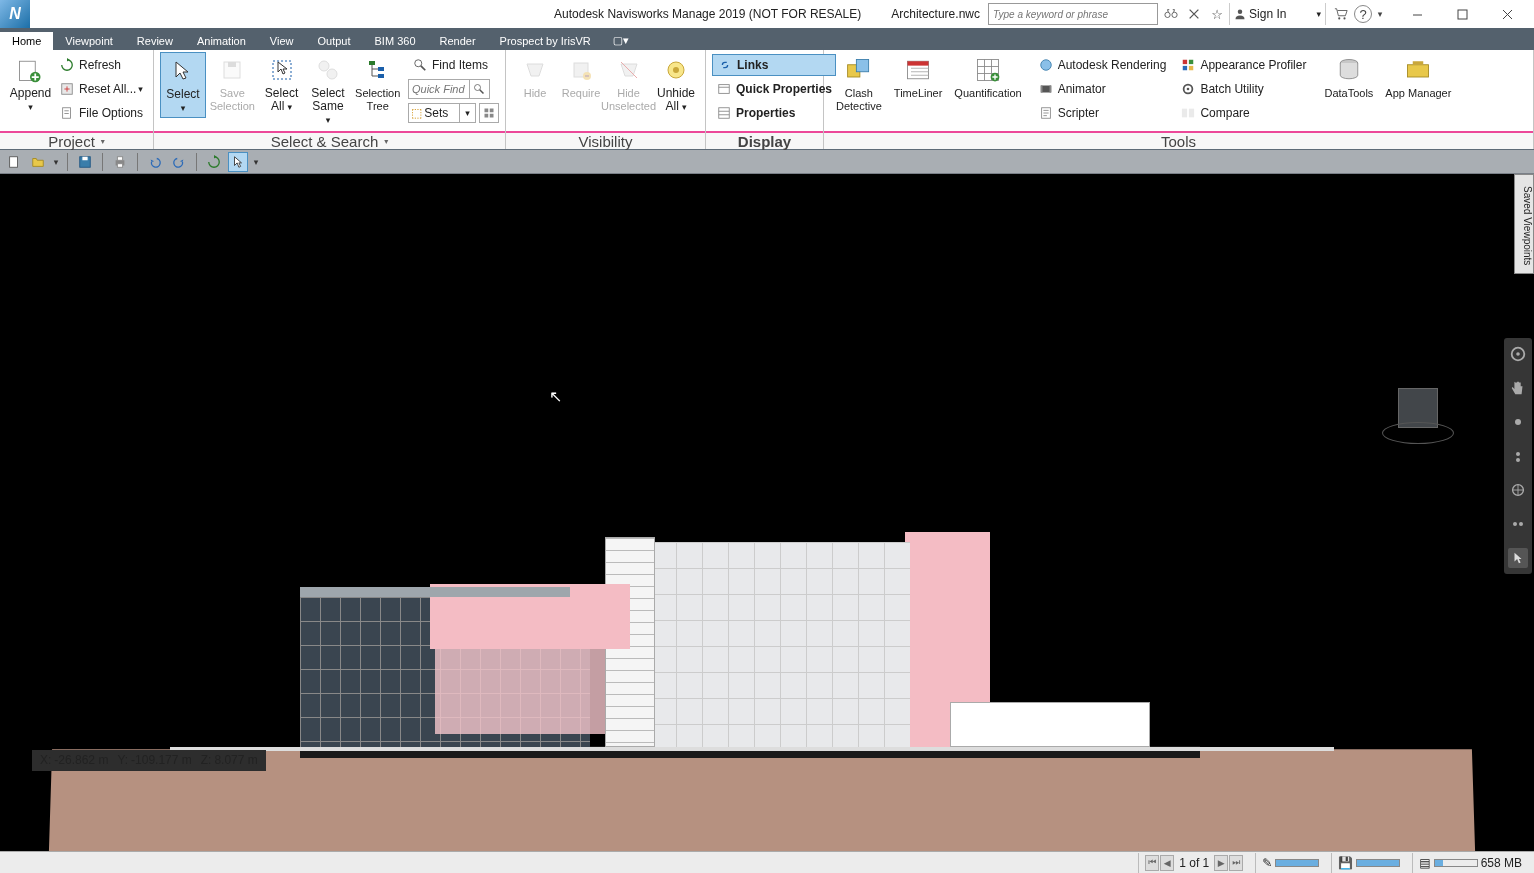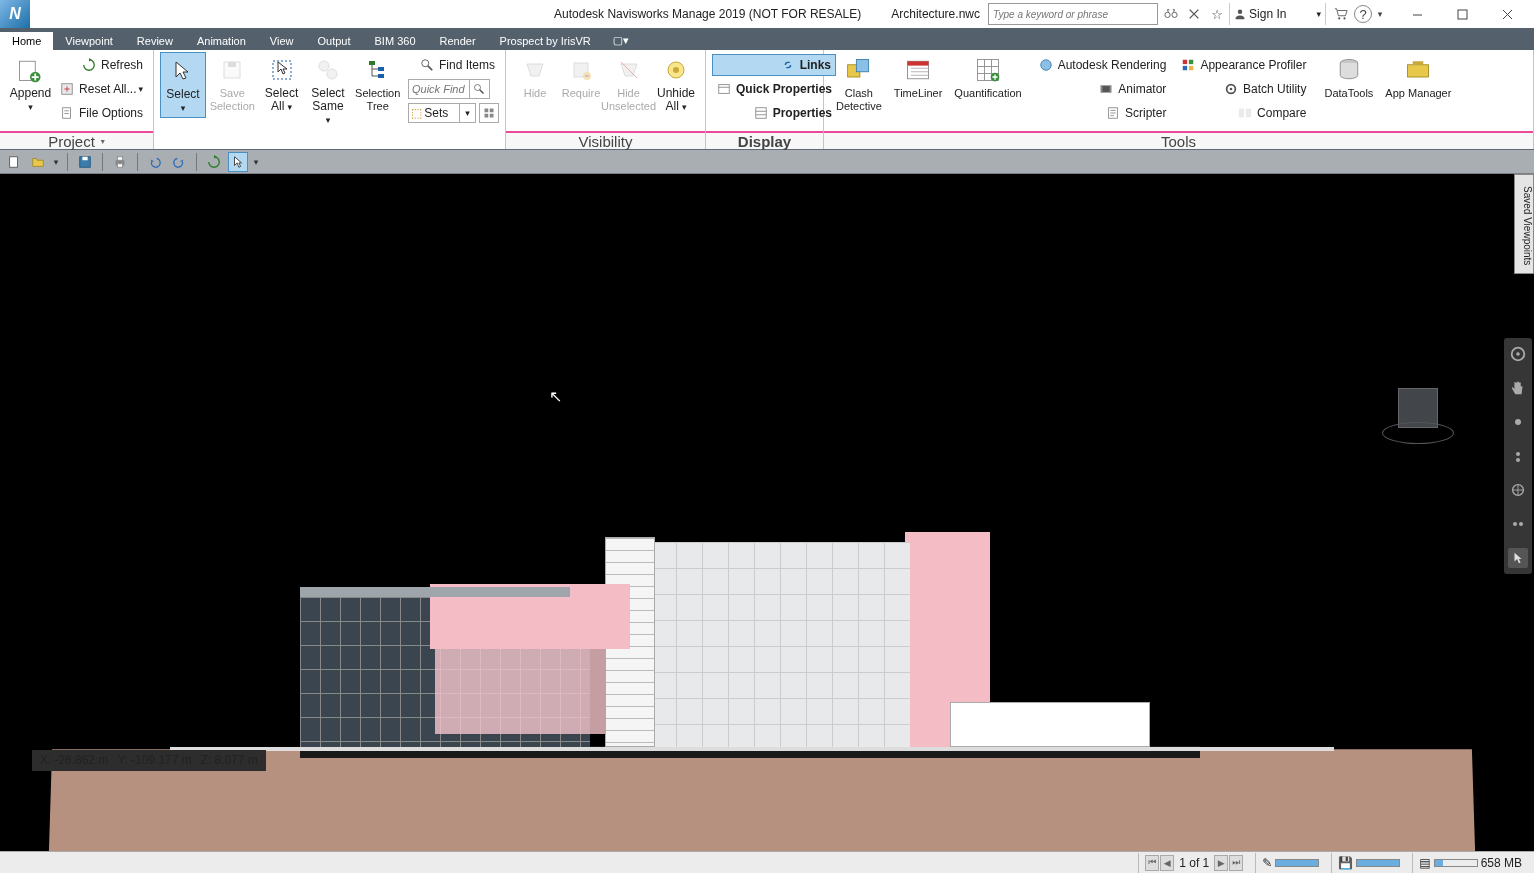--- a/index.html
+++ b/index.html
@@ -29,21 +29,21 @@
   .panel { border-right:1px solid #c4c4c4; display:flex; flex-direction:column; }
   .panel-body { flex:1; display:flex; align-items:flex-start; padding:2px 6px 0 6px; }
   .panel-label { height:18px; text-align:center; font-size:15px; color:#444; background:#f7f7f7; border-top:2px solid #ec4899; display:flex; align-items:center; justify-content:center; gap:4px;}
   .big-btn { display:flex; flex-direction:column; align-items:center; justify-content:space-between; padding:2px 6px; cursor:pointer; min-width:46px;}
   .big-btn .ico { width:32px; height:32px; display:flex; align-items:center; justify-content:center; margin-bottom:1px;}
   .big-btn .lbl { font-size:11px; text-align:center; line-height:13px; }
   .big-btn.disabled .lbl { color:#aaa; }
   .big-btn.disabled .ico { opacity:0.4;}
   .big-btn.active { background:#b3d8f2; border:1px solid #4a90c2;}
   .small-stack { display:flex; flex-direction:column; justify-content:flex-start; gap:2px; padding-top:2px;}
-  .small-btn { display:flex; align-items:center; height:22px; padding:0 4px; cursor:pointer; font-size:11px; white-space:nowrap;justify-content:flex-end;}
+  .small-btn { display:flex; align-items:center; height:22px; padding:0 4px; cursor:pointer; font-size:11px; white-space:nowrap;}
   .small-btn.active { background:#b3d8f2; border:1px solid #4a90c2;}
   .small-btn .sico { width:16px; height:16px; margin-right:4px; display:flex; align-items:center; justify-content:center;}
   .small-btn.disabled { color:#aaa;}
   .small-btn.disabled .sico{opacity:0.4;}
   .qf-row { display:flex; align-items:center; height:22px; }
   .qf-input { width:62px; height:20px; border:1px solid #aaa; padding:0 3px; font-style:italic; color:#888; font-size:11px;}
   .qf-ic { width:20px; height:20px; border:1px solid #aaa; border-left:none; display:flex; align-items:center; justify-content:center;}
   .sets-sel { width:52px; height:20px; border:1px solid #aaa; font-size:11px; padding:0 2px; display:flex; align-items:center;}
   .sets-ar { width:16px; height:20px; border:1px solid #aaa; border-left:none; display:flex; align-items:center; justify-content:center;}
 
@@ -306,20 +306,21 @@
               <svg width="12" height="12" viewBox="0 0 16 16">
                 <rect x="2" y="2" width="5" height="5" fill="#888"></rect>
                 <rect x="9" y="2" width="5" height="5" fill="#888"></rect>
                 <rect x="2" y="9" width="5" height="5" fill="#888"></rect>
                 <rect x="9" y="9" width="5" height="5" fill="#888"></rect>
               </svg>
             </div>
         </div>
       </div>
     </div>
+    <div class="panel-label chev">Select &amp; Search</div>
   </div>
 
   <div class="panel" style="width:200px;">
     <div class="panel-body">
       <div class="big-btn disabled">
         <div class="ico">
             <svg width="24" height="24" viewBox="0 0 24 24">
               <path d="M4 6 L20 6 L16 18 L8 18 Z" fill="#ddd" stroke="#aaa"></path>
             </svg>
           </div>

